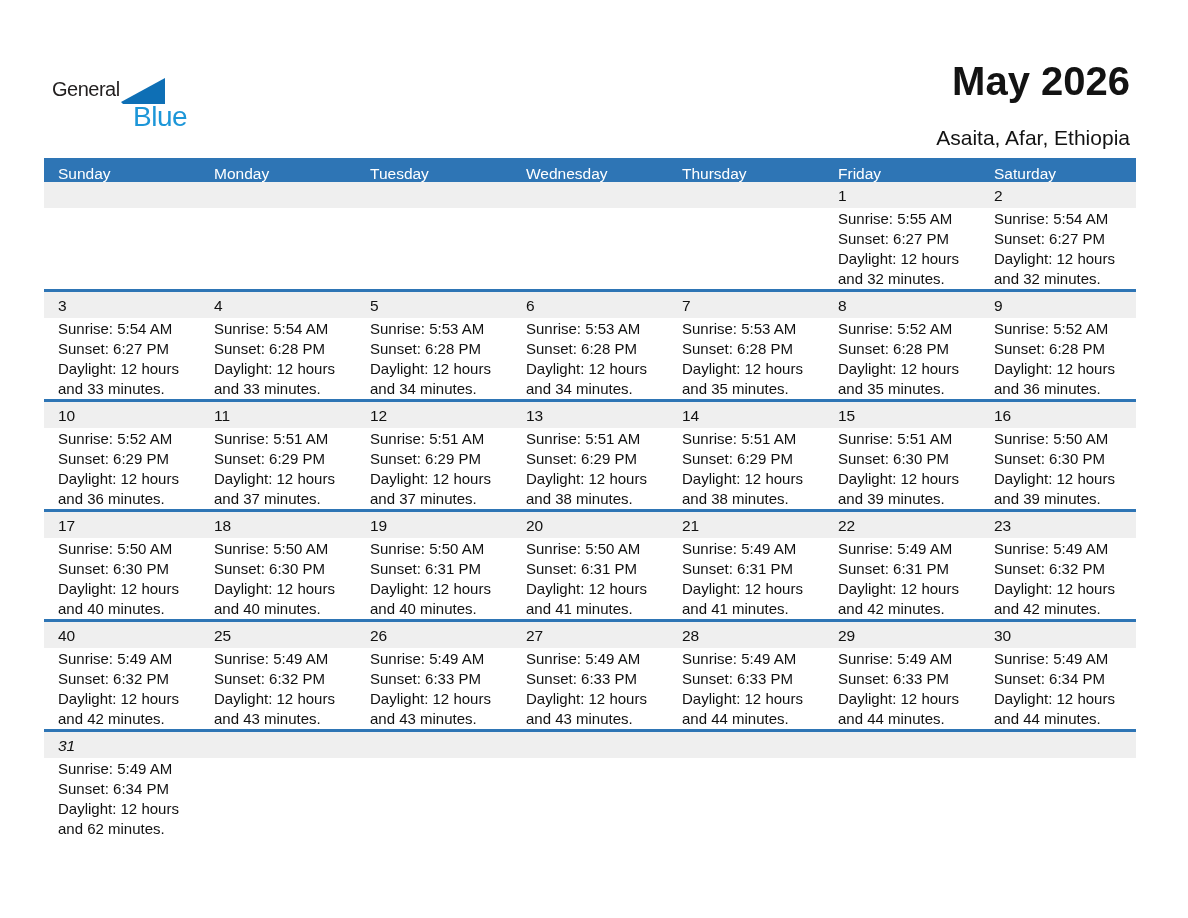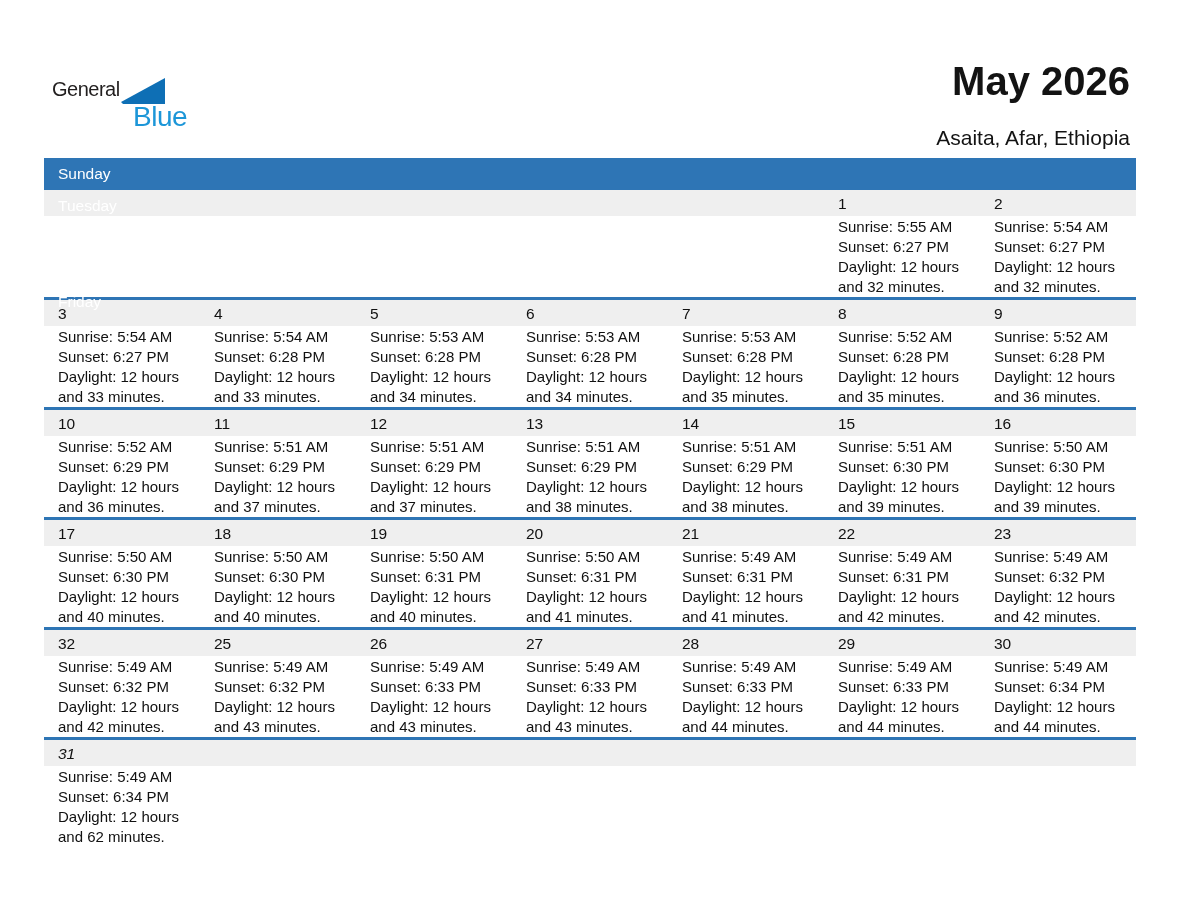--- a/index.html
+++ b/index.html
@@ -15,21 +15,21 @@
   .logo-triangle { width: 44px; height: 26px; margin-top: 4px; margin-left: 1px; }
   .logo-blue { font-size: 28px; letter-spacing: -0.5px; margin-left: 81px; margin-top: -3px; }
 
   .title-block { position: absolute; right: 6px; top: 58px; text-align: right; }
   .cal-title { font-size: 40px; line-height: 46px; color: #131313; font-weight: 700; }
   .cal-subtitle { font-size: 21px; line-height: 30px; margin-top: 19px; color: #131313; }
 
   
   .calendar { position: absolute; left: 44px; top: 158px; width: 1092px; }
 
-  .weekday-row { display: flex; height: 32px; flex-direction: column; }
+  .weekday-row { display: flex; height: 24px; }
   .weekday-cell { width: 156px; color: #ffffff; font-size: 15.5px; line-height: 32px; padding-left: 14px; }
 
   .week-row { }
   .week-row .strip { display: flex; height: 26px; }
   .day-num { width: 156px; font-size: 15.5px; line-height: 27px; padding-left: 14px; color: #111111; }
   .week-row .body-row { display: flex; background: #ffffff; }
   .day-cell { width: 156px; min-height: 81px; padding: 1px 4px 0 14px; font-size: 15px; line-height: 20px; color: #111111; }
   .day-cell span { display: block; white-space: nowrap; }
   .week-row { border-bottom: 3px solid transparent; }
 </style>
@@ -48,20 +48,21 @@
   </div>
   <div class="title-block">
     <div class="cal-title">May 2026</div>
     <div class="cal-subtitle">Asaita, Afar, Ethiopia</div>
   </div>
 </div>
 
 <div class="calendar">
   <div class="weekday-row" style="background: rgb(46, 117, 181);">
       <div class="weekday-cell">Sunday</div>
+      <div class="weekday-cell">Monday</div>
       <div class="weekday-cell">Tuesday</div>
       <div class="weekday-cell">Wednesday</div>
       <div class="weekday-cell">Thursday</div>
       <div class="weekday-cell">Friday</div>
       <div class="weekday-cell">Saturday</div>
     </div>
   <div id="grid">
       <div class="week-row" style="border-bottom-color: rgb(46, 117, 181);">
         <div class="strip" style="background: rgb(239, 239, 239);">
           <div class="day-num"></div>
@@ -252,21 +253,21 @@
           <div class="day-cell">
             <span>Sunrise: 5:49 AM</span>
             <span>Sunset: 6:32 PM</span>
             <span>Daylight: 12 hours</span>
             <span>and 42 minutes.</span>
           </div>
         </div>
       </div>
       <div class="week-row" style="border-bottom-color: rgb(46, 117, 181);">
         <div class="strip" style="background: rgb(239, 239, 239);">
-          <div class="day-num">32</div>
+          <div class="day-num">40</div>
           <div class="day-num">25</div>
           <div class="day-num">26</div>
           <div class="day-num">27</div>
           <div class="day-num">28</div>
           <div class="day-num">29</div>
           <div class="day-num">30</div>
         </div>
         <div class="body-row">
           <div class="day-cell">
             <span>Sunrise: 5:49 AM</span>

